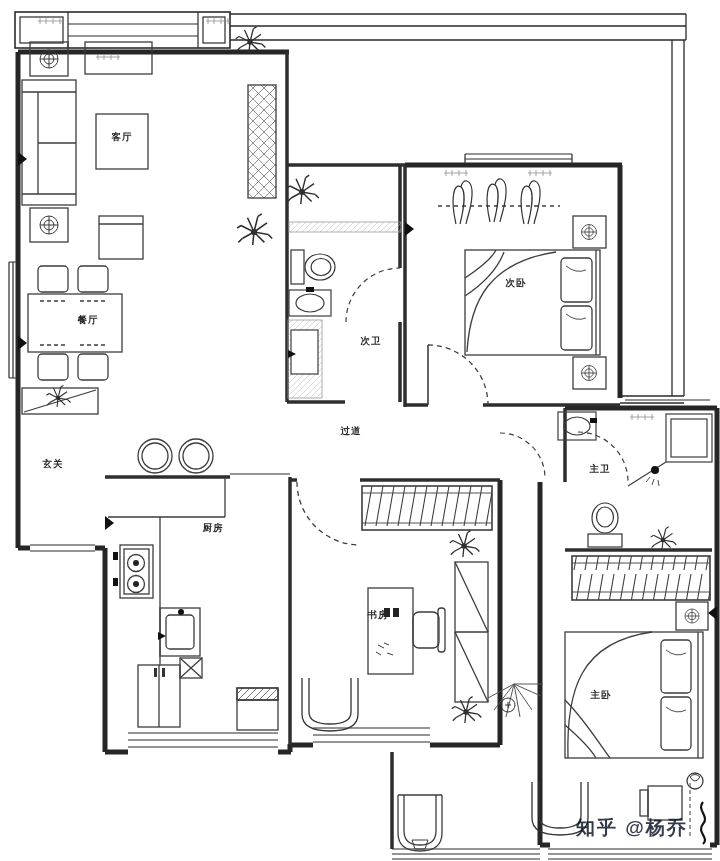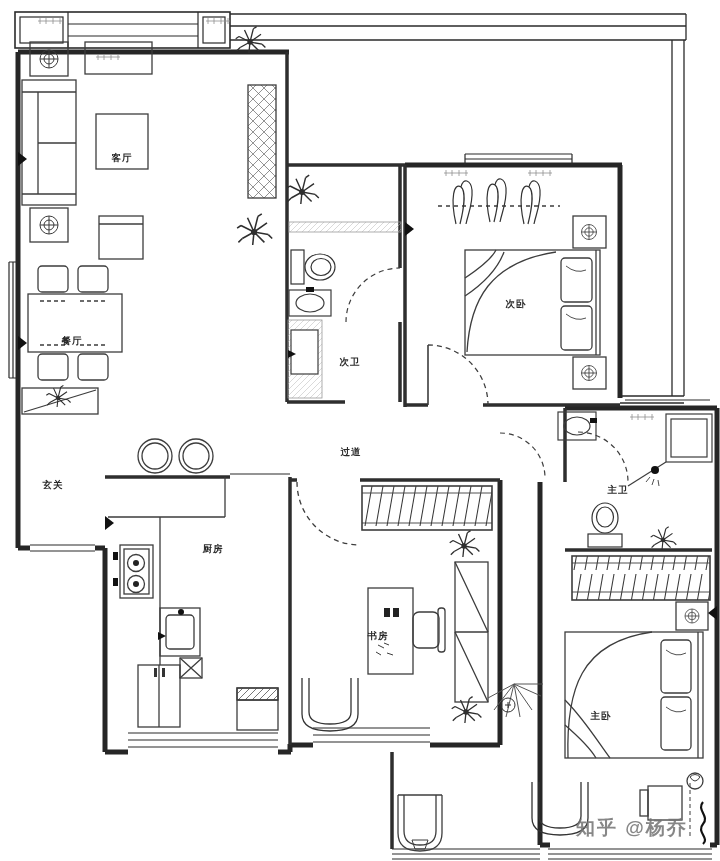--- a/index.html
+++ b/index.html
@@ -1,23 +1,23 @@
 <!DOCTYPE html>
 <html><head>
 <meta charset="utf-8">
 <style>
   html,body{margin:0;padding:0;background:#ffffff;}
   .stage{position:relative;width:720px;height:861px;background:#ffffff;overflow:hidden;
          font-family:"Liberation Sans",sans-serif;}
   .stage svg{position:absolute;left:0;top:0;}
   .lbl{position:absolute;transform:translate(-50%,-50%);
        font:700 9.5px "Liberation Sans",sans-serif;color:#2a2a2a;
-       letter-spacing:1px;white-space:nowrap;margin-top:21px;}
+       letter-spacing:1px;white-space:nowrap;}
   .watermark{position:absolute;font:600 19px "Liberation Sans",sans-serif;
-       color:#737373;letter-spacing:2px;opacity:.85;white-space:nowrap;}
+       color:#0f172a;letter-spacing:2px;opacity:.85;white-space:nowrap;}
 </style>
 </head>
 <body>
 
 <div class="stage">
 <svg width="720" height="861" viewBox="0 0 720 861">
   <defs>
     <pattern id="pHang" width="11" height="44" patternUnits="userSpaceOnUse">
       <path d="M2,42 L9,2" stroke="#3a3a3a" stroke-width="1.1" fill="none"></path>
     </pattern>
@@ -368,24 +368,24 @@
     <polygon points="717,606 717,620 708,613"></polygon>
   </g>
 
   <g>
     <use href="#plantG" transform="translate(250,42) scale(1.1)"></use>
     <use href="#plantG" transform="translate(254,232) scale(1.3)"></use>
   </g>
 </svg>
 
   <div class="lbl" style="left:122px;top:137px">客厅</div>
-  <div class="lbl" style="left:72px;top:320px">餐厅</div>
+  <div class="lbl" style="left:88px;top:320px">餐厅</div>
   <div class="lbl" style="left:53px;top:464px">玄关</div>
   <div class="lbl" style="left:213px;top:528px">厨房</div>
-  <div class="lbl" style="left:350px;top:341px">次卫</div>
+  <div class="lbl" style="left:371px;top:341px">次卫</div>
   <div class="lbl" style="left:351px;top:431px">过道</div>
   <div class="lbl" style="left:516px;top:283px">次卧</div>
   <div class="lbl" style="left:378px;top:615px">书房</div>
-  <div class="lbl" style="left:618px;top:469px">主卫</div>
+  <div class="lbl" style="left:600px;top:469px">主卫</div>
   <div class="lbl" style="left:601px;top:695px">主卧</div>
 
   <div class="watermark" style="left:576px;top:815px">知乎 @杨乔</div>
 </div>
 
 </body></html>

